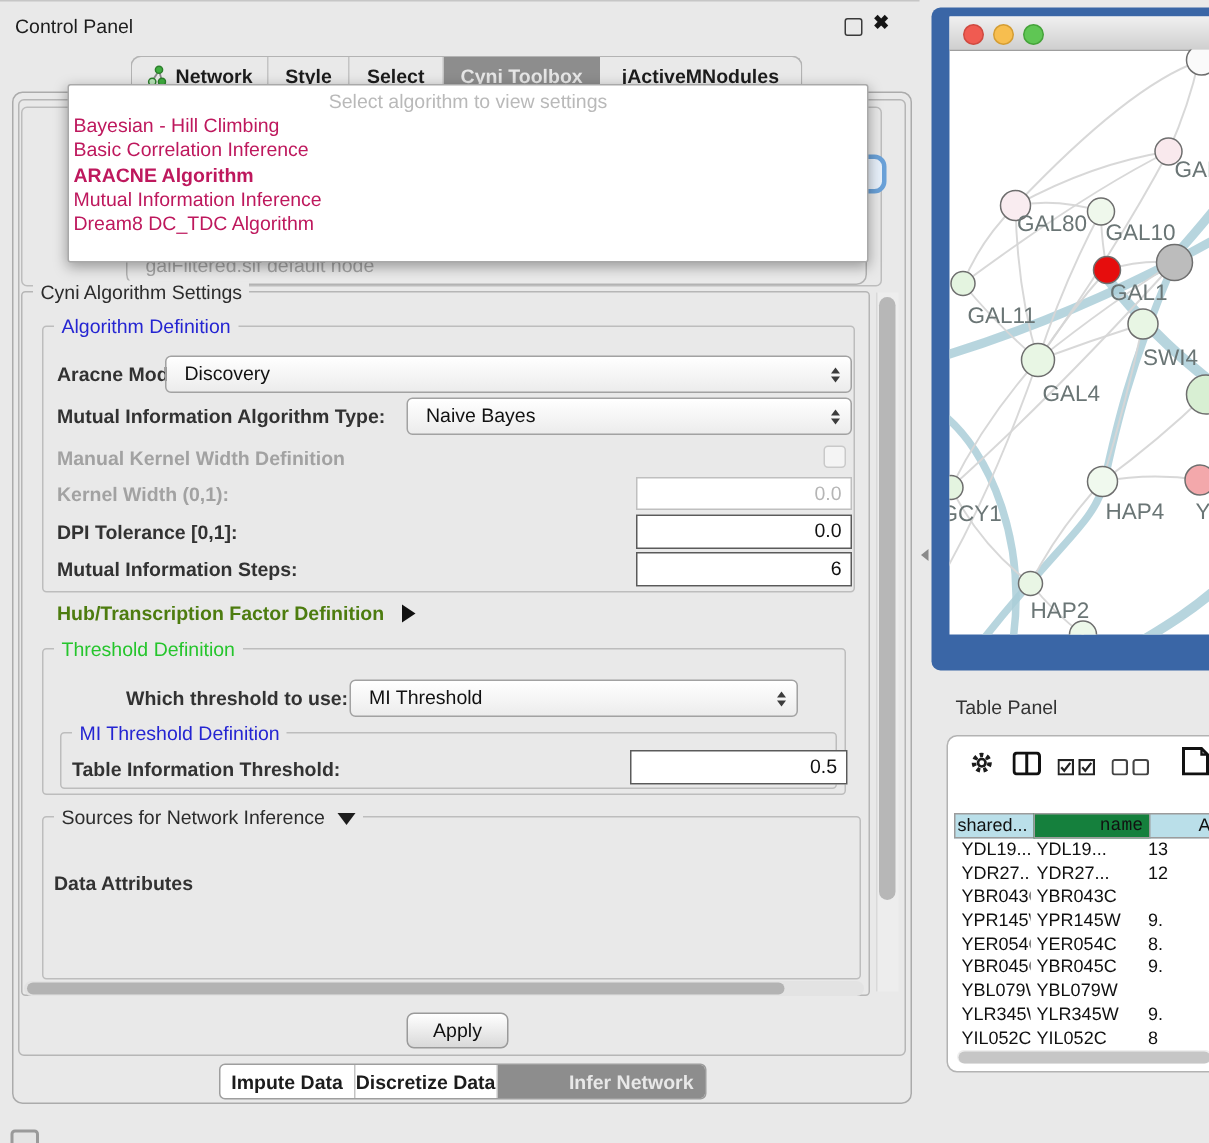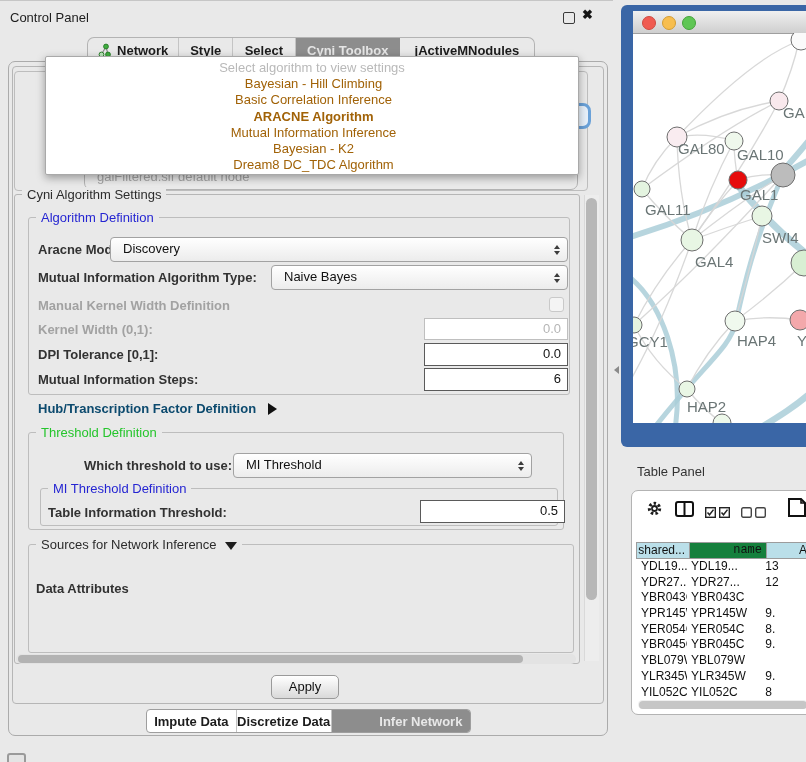--- a/index.html
+++ b/index.html
@@ -18,21 +18,21 @@
   .tab .ticon{margin-right:6px;display:inline-flex;}
   #cpOuter{left:8px;top:60px;width:598px;height:673px;border:1px solid #ababab;border-radius:7px;background:#e9e9e9;}
   #cpInner{left:12px;top:65px;width:590px;height:636px;border:1px solid #b6b6b6;border-radius:4px;}
   #ghostGroup{left:14px;top:70px;width:572px;height:118px;border:1px solid #bdbdbd;border-radius:4px;z-index:1;}
   #blueFrag{left:570px;top:102px;width:15px;height:20px;border:3px solid #6aa1d8;border-radius:8px;background:#e7f0fa;z-index:2;}
   #ghostCombo{left:84px;top:162px;width:492px;height:25px;border:1px solid #b3b3b3;border-radius:7px;background:#eaeaea;z-index:3;cursor:pointer;}
   #ghostCombo span{position:absolute;left:12px;top:5px;font-size:13px;color:#a4a4a4;}
   
   #dropdown{left:45px;top:55px;width:532px;height:117px;background:#fff;border:1px solid #a9a9a9;border-radius:2px;box-shadow:0 3px 9px rgba(0,0,0,.35);z-index:40;overflow:hidden;}
   #ddPh{height:17px;line-height:17px;text-align:center;color:#b9b9b9;font-size:13px;padding-top:2px;}
-  .dd-item{height:16.3px;line-height:16.3px;padding-left:3px;font-size:13px;color:#a16207;cursor:pointer;text-align:center;}
+  .dd-item{height:16.3px;line-height:16.3px;padding-left:3px;font-size:13px;color:#be185d;cursor:pointer;}
   .dd-item.b{font-weight:bold;}
   
   .group{border:1px solid #bdbdbd;border-radius:3px;}
   .legend{position:absolute;background:#e9e9e9;padding:0 5px;font-size:13px;z-index:4;white-space:nowrap;}
   #sGroup{left:14px;top:193px;width:564px;height:468px;border:1px solid #b6b6b6;}
   #sLegend{left:22px;top:186px;color:#2c2c2c;}
   #vScroll{left:584px;top:194px;width:14px;height:466px;background:#ededed;border-left:1px solid #d9d9d9;}
   #vThumb{left:586px;top:197px;width:11px;height:402px;background:#b7b7b7;border-radius:6px;}
   #algoGroup{left:28px;top:216px;width:540px;height:176px;}
   #algoLegend{left:36px;top:209px;color:#2525d2;}
@@ -46,21 +46,21 @@
   .spin .dn{border-top:4px solid #3c3c3c;}
   .tinput{position:absolute;background:#fff;font-size:13px;}
   .tinput span{position:absolute;right:6px;top:2px;}
   #lblAracne{left:38px;top:241px;} #cmbAracne{left:110px;top:236px;width:456px;height:23px;}
   #lblMIT{left:38px;top:269px;}    #cmbMIT{left:271px;top:264px;width:295px;height:23px;}
   #lblManual{left:38px;top:297px;}
   #cbxManual{left:549px;top:296px;width:13px;height:13px;border:1.5px solid #c9c9c9;border-radius:3px;background:#f4f4f4;}
   #lblKernel{left:38px;top:321px;} #inKernel{left:424px;top:317px;width:142px;height:20px;border:1px solid #bfbfbf;color:#b5b5b5;}
   #lblDPI{left:38px;top:346px;}    #inDPI{left:424px;top:342px;width:142px;height:21px;border:1px solid #5a5a5a;color:#111;}
   #lblSteps{left:38px;top:371px;}  #inSteps{left:424px;top:367px;width:142px;height:21px;border:1px solid #5a5a5a;color:#111;}
-  #rowHub{left:38px;top:400px;font-size:13px;font-weight:bold;color:#0c4a6e;display:flex;align-items:center;cursor:pointer;}
+  #rowHub{left:38px;top:400px;font-size:13px;font-weight:bold;color:#4d7c0f;display:flex;align-items:center;cursor:pointer;}
   #hubTri{display:inline-block;width:0;height:0;border-left:9px solid #111;border-top:6.5px solid transparent;border-bottom:6.5px solid transparent;margin-left:12px;}
   #thGroup{left:28px;top:431px;width:534px;height:96px;}
   #thLegend{left:36px;top:424px;color:#25c52c;}
   #lblWhich{left:84px;top:457px;}  #cmbWhich{left:233px;top:452px;width:297px;height:23px;}
   #miGroup{left:40px;top:487px;width:516px;height:36px;}
   #miLegend{left:48px;top:480px;color:#2525d2;}
   #lblMIThr{left:48px;top:504px;}  #inMIThr{left:420px;top:499px;width:143px;height:21px;border:1px solid #5a5a5a;color:#111;}
   #srcGroup{left:28px;top:543px;width:544px;height:107px;}
   #srcLegend{left:36px;top:536px;color:#2c2c2c;display:flex;align-items:center;}
   #srcTri{display:inline-block;width:0;height:0;border-top:8px solid #1d1d1d;border-left:6.5px solid transparent;border-right:6.5px solid transparent;margin-left:8px;position:relative;top:1px;}
@@ -145,21 +145,20 @@
       <span>galFiltered.sif default node</span>
     </div>
 
     <div class="abs" id="dropdown">
       <div id="ddPh">Select algorithm to view settings</div>
       <div id="ddItems">
           <div class="dd-item">Bayesian - Hill Climbing</div>
           <div class="dd-item">Basic Correlation Inference</div>
           <div class="dd-item b">ARACNE Algorithm</div>
           <div class="dd-item">Mutual Information Inference</div>
-          <div class="dd-item">Bayesian - K2</div>
           <div class="dd-item">Dream8 DC_TDC Algorithm</div>
         </div>
     </div>
 
     <div class="abs group" id="sGroup"></div>
     <span class="legend" id="sLegend">Cyni Algorithm Settings</span>
     <div class="abs" id="vScroll"></div>
     <div class="abs" id="vThumb"></div>
 
     <div class="abs group" id="algoGroup"></div>

